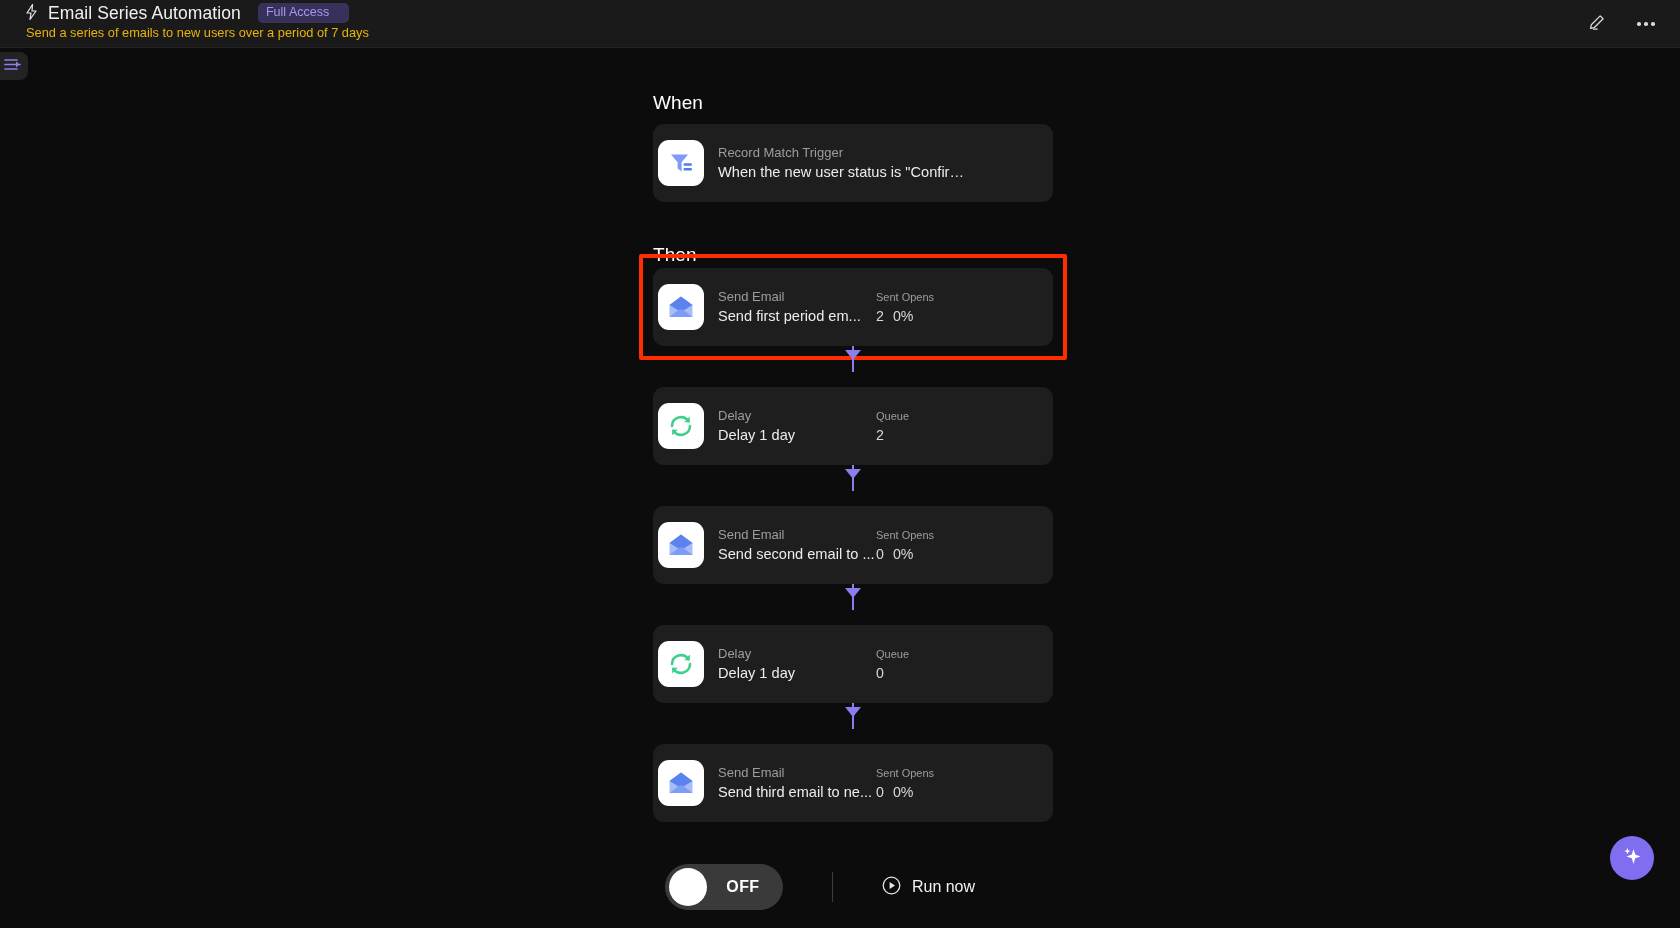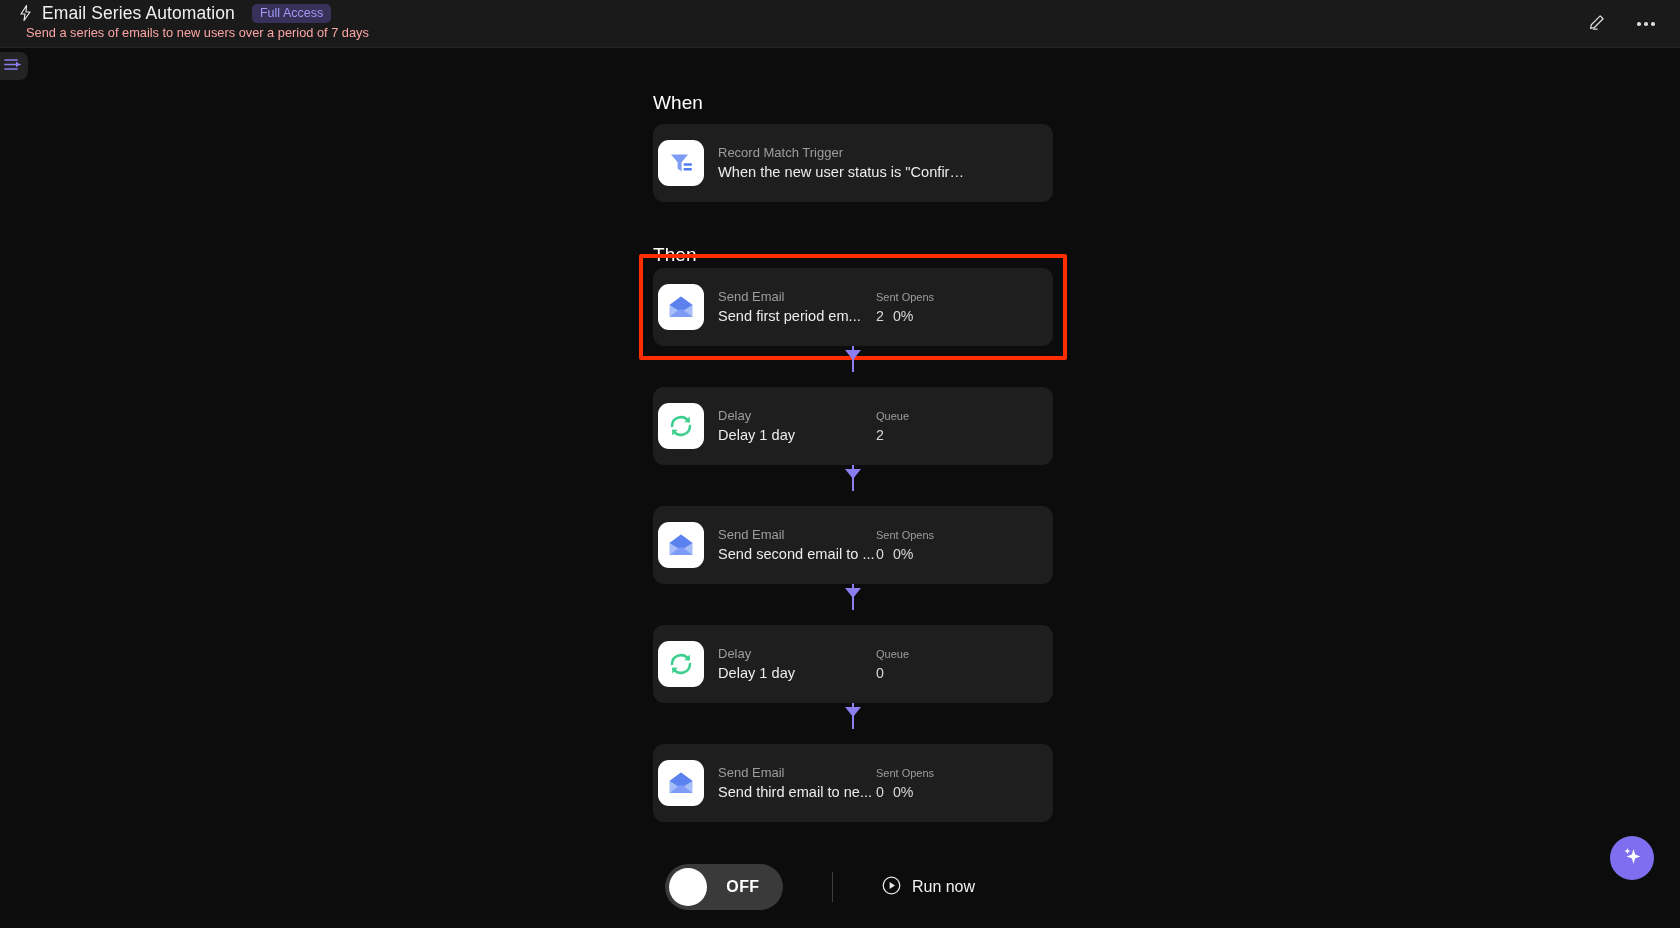--- a/index.html
+++ b/index.html
@@ -17,53 +17,52 @@
   .topbar {
     position: absolute;
     top: 0; left: 0;
     width: 1680px;
     height: 48px;
     background: #1a1a1a;
     border-bottom: 1px solid #242424;
   }
   .title-row {
     position: absolute;
-    left: 18px;
+    left: 24px;
     top: 3px;
     display: flex;
-    align-items: center;
     gap: 9px;
   }
   .bolt-icon {
     width: 15px; height: 17px;
     display: flex; align-items: center; justify-content: center;
     color: #e8e8e8;
   }
   .app-title {
     font-size: 17.5px;
     color: #f0f0f0;
     font-weight: 400;
     letter-spacing: .1px;
     line-height: 20px;
   }
   .badge {
     margin-left: 8px;
     background: #38325a;
     color: #a397f5;
     font-size: 12.5px;
-    padding: 2px 8px 3px 8px;
+    padding: 2px 20px 3px 8px;
     border-radius: 5px;
     line-height: 14px;
   }
   .subtitle {
     position: absolute;
     left: 26px;
     top: 25px;
     font-size: 12.8px;
-    color: #fca5a5;
+    color: #eab308;
     line-height: 16px;
   }
   .topbar-actions {
     position: absolute;
     right: 20px;
     top: 0;
     height: 48px;
     display: flex;
     align-items: center;
     gap: 22px;

